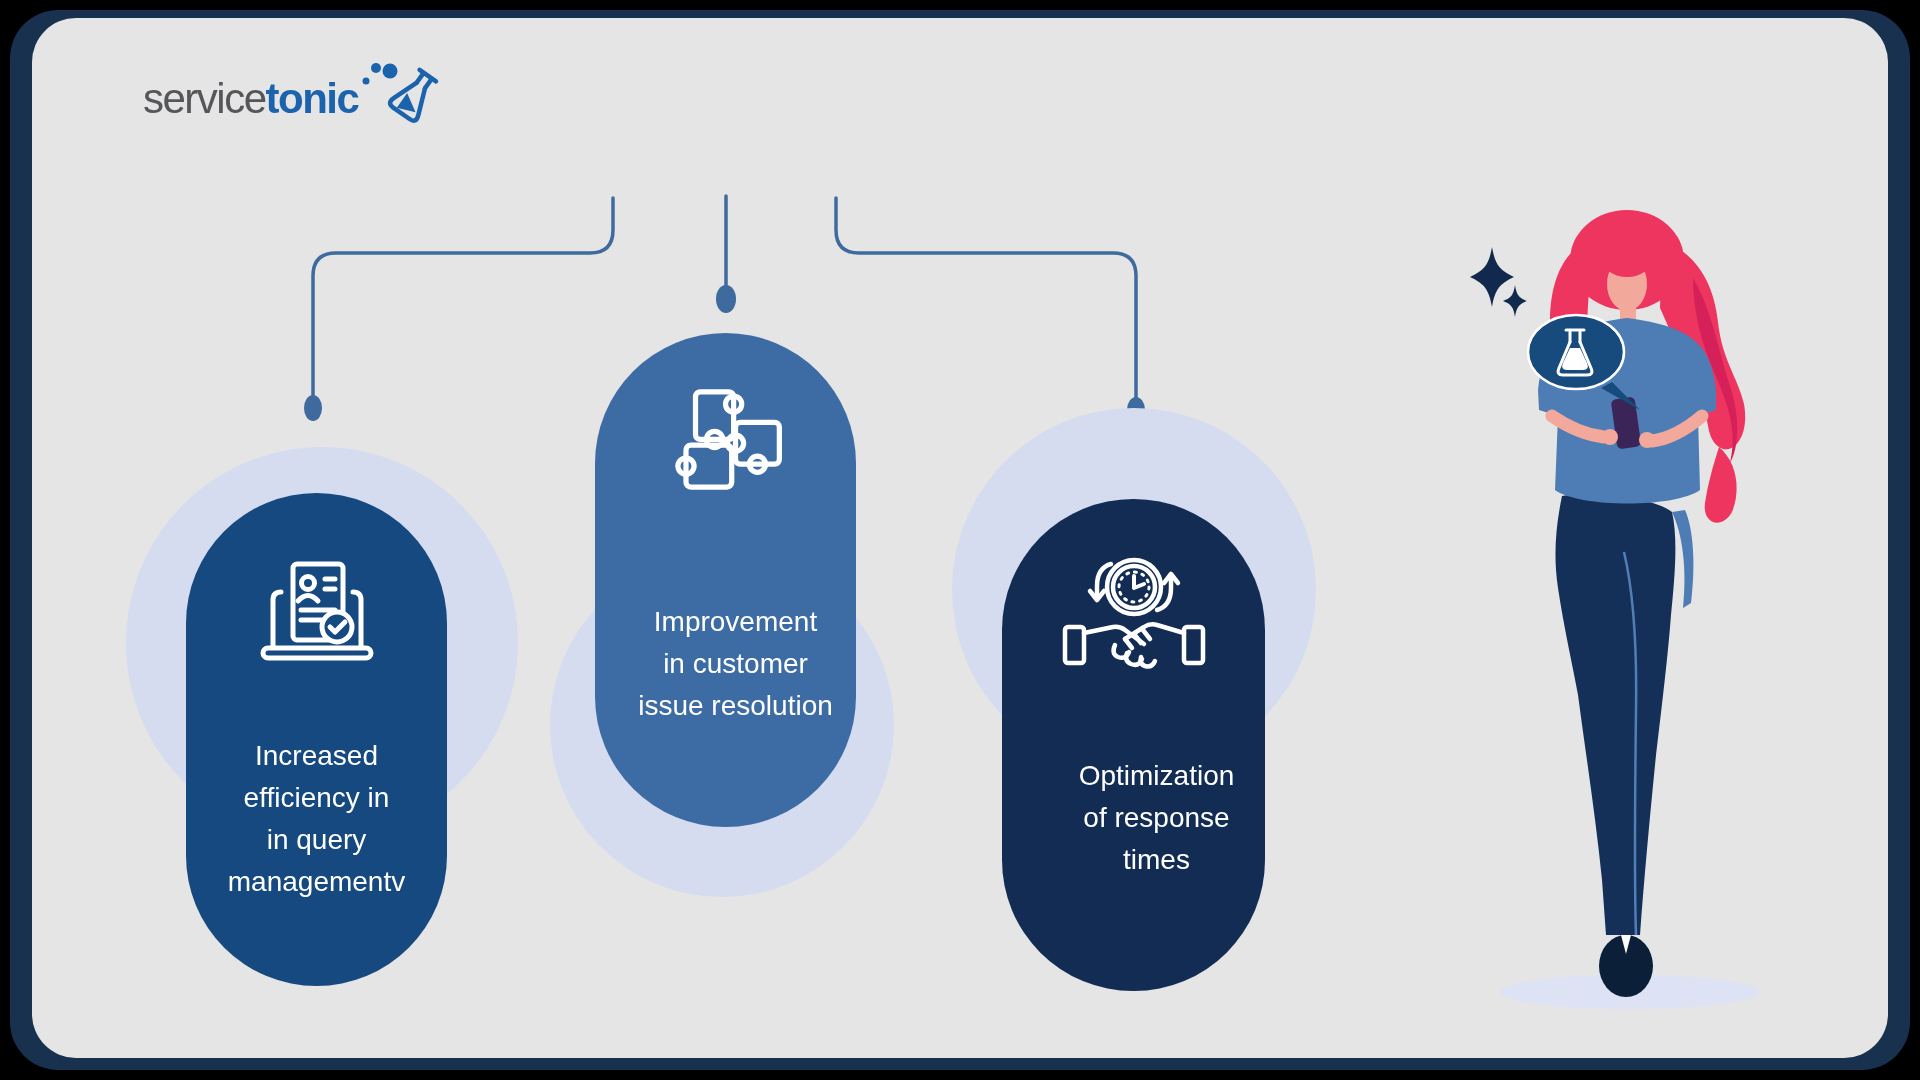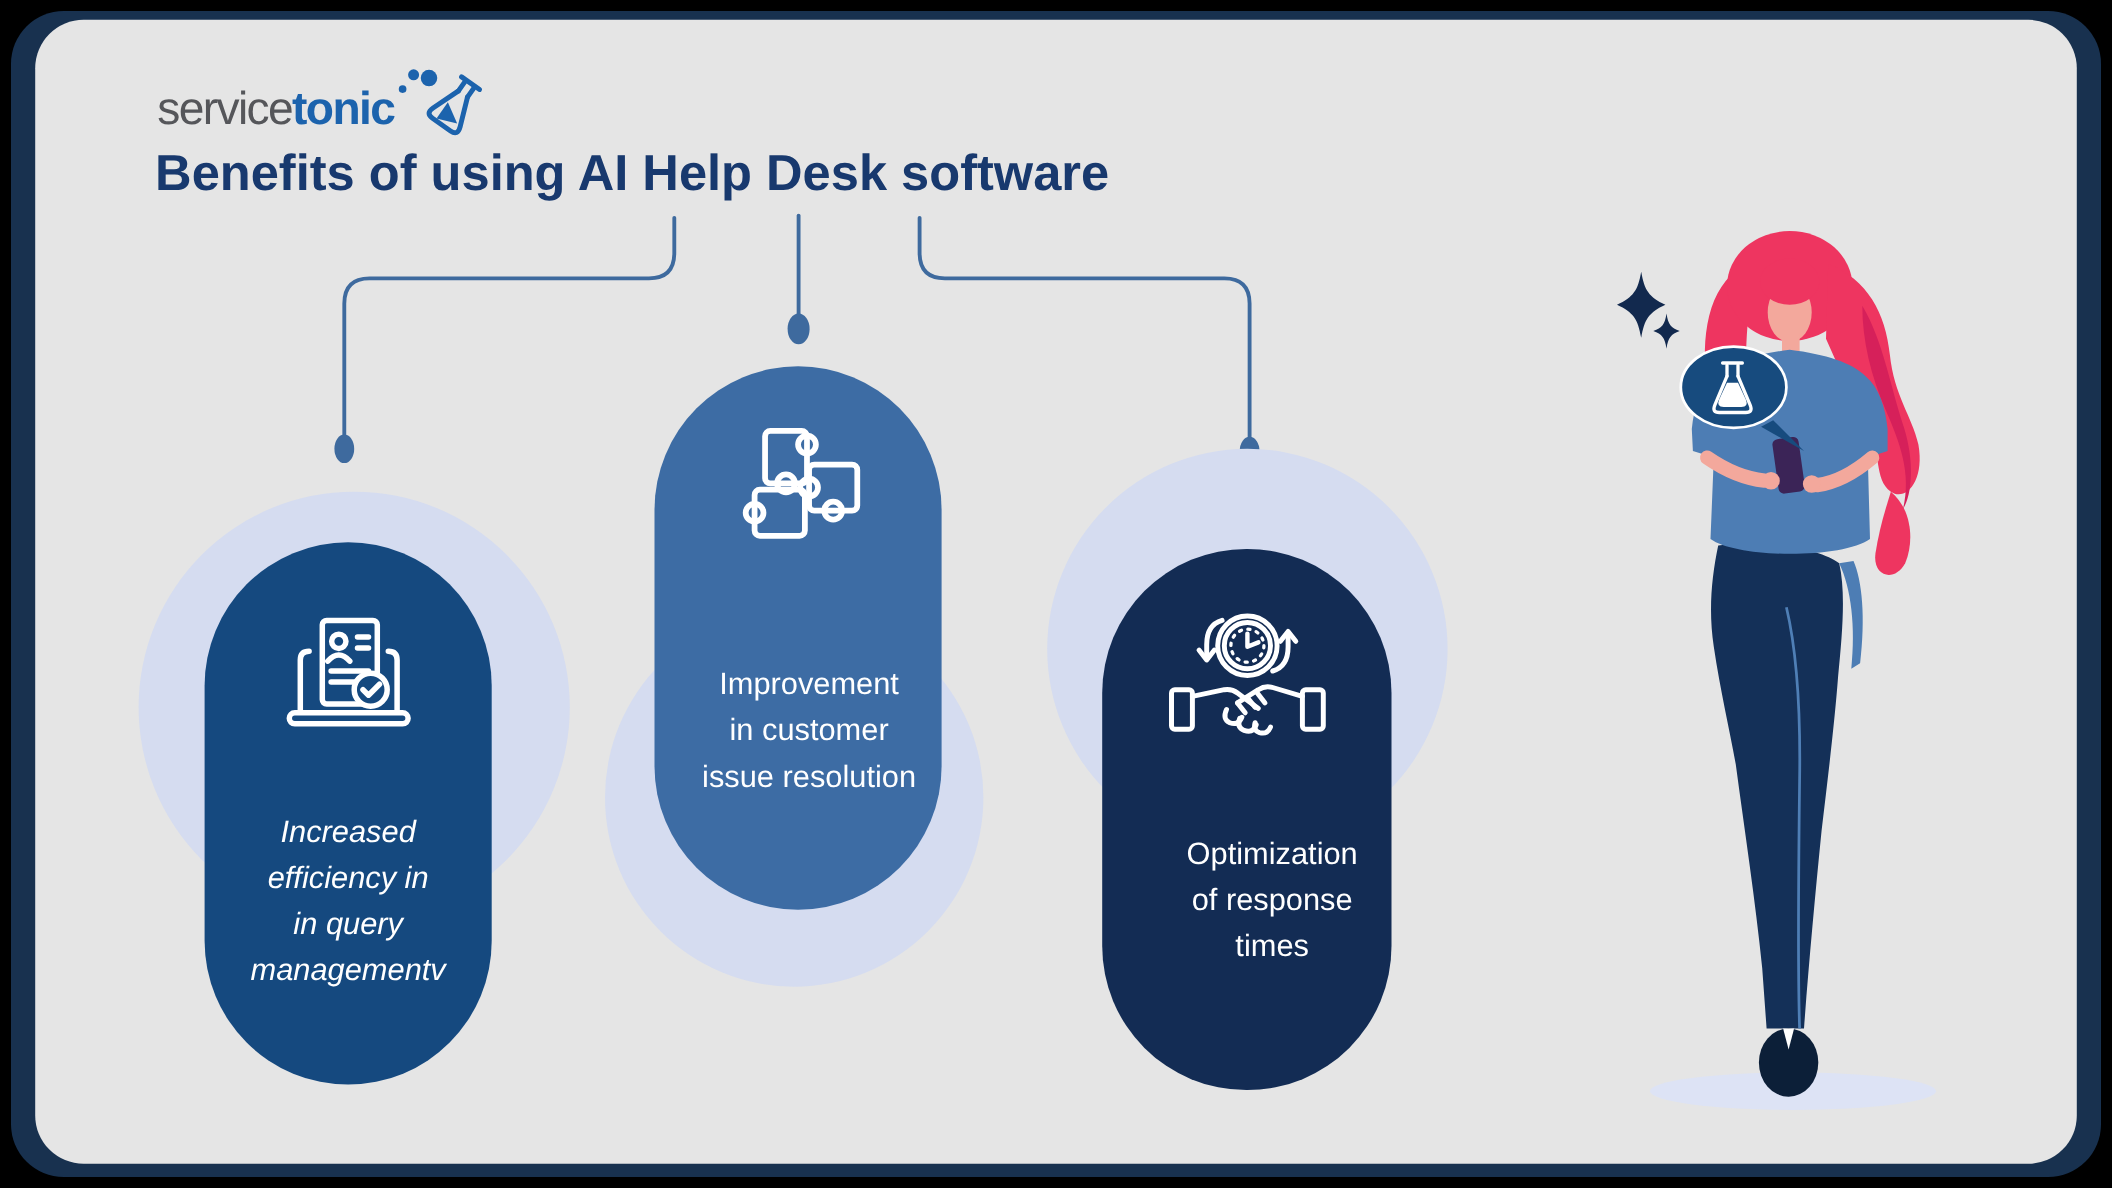--- a/index.html
+++ b/index.html
@@ -29,21 +29,21 @@
   .page-title {
     position:absolute; left:109px; top:112px;
     font-size:46px; font-weight:600; color:#18396e; letter-spacing:0;
   }
   svg.connectors { position:absolute; left:0; top:0; }
   .bg-circle { position:absolute; border-radius:50%; background:#d5dcf0; }
   #c1 { left:94px;  top:429px; width:392px; height:392px; }
   #c2 { left:518px; top:535px; width:344px; height:344px; }
   #c3 { left:920px; top:390px; width:364px; height:364px; }
   .pill { position:absolute; border-radius:131px; }
-  #p1 { left:154px; top:475px; width:261px; height:493px; background:#15497f;font-style:italic; }
+  #p1 { left:154px; top:475px; width:261px; height:493px; background:#15497f; }
   #p2 { left:563px; top:315px; width:261px; height:494px; background:#3d6ca4; }
   #p3 { left:970px; top:481px; width:263px; height:492px; background:#132c54; }
   .benefit-icon { position:absolute; left:50%; transform:translateX(-50%); }
   #p1 .benefit-icon { top:51px; }
   #p2 .benefit-icon { top:55px; }
   #p3 .benefit-icon { top:54px; }
   .benefit-text {
     position:absolute; left:0; right:0; text-align:center;
     color:#ffffff; font-size:28px; line-height:42px;
     white-space:pre-line; font-weight:400;
@@ -68,21 +68,20 @@
       <circle cx="32" cy="25" r="7.5" fill="#1c63ad"></circle>
       <g transform="rotate(35 52 55)" stroke="#1c63ad" stroke-width="4.5" fill="none" stroke-linecap="round" stroke-linejoin="round">
         <path d="M42,24 H62"></path>
         <path d="M47,26 V36 M57,26 V36"></path>
         <path d="M47,36 L37,62 Q34,70 42,70 H62 Q70,70 67,62 L57,36"></path>
         <path d="M45,50 L63,61 L45,68 Z" fill="#1c63ad" stroke="none"></path>
       </g>
     </svg>
   </div>
 
-  <div class="page-title">Benefits of using AI Help Desk software</div>
 
   <svg class="connectors" width="1856" height="1040" viewBox="0 0 1856 1040">
     <g stroke="#3e6a9e" stroke-width="3.5" fill="none" stroke-linecap="round">
       <path d="M581,180 V212 Q581,235 558,235 H304 Q281,235 281,258 V377"></path>
       <path d="M694,178 V267"></path>
       <path d="M804,180 V212 Q804,235 827,235 H1081 Q1104,235 1104,258 V379"></path>
     </g>
     <ellipse cx="281" cy="390" rx="9" ry="13" fill="#3e6a9e"></ellipse>
     <ellipse cx="694" cy="281" rx="10" ry="14" fill="#3e6a9e"></ellipse>
     <ellipse cx="1104" cy="392" rx="9" ry="13" fill="#3e6a9e"></ellipse>

